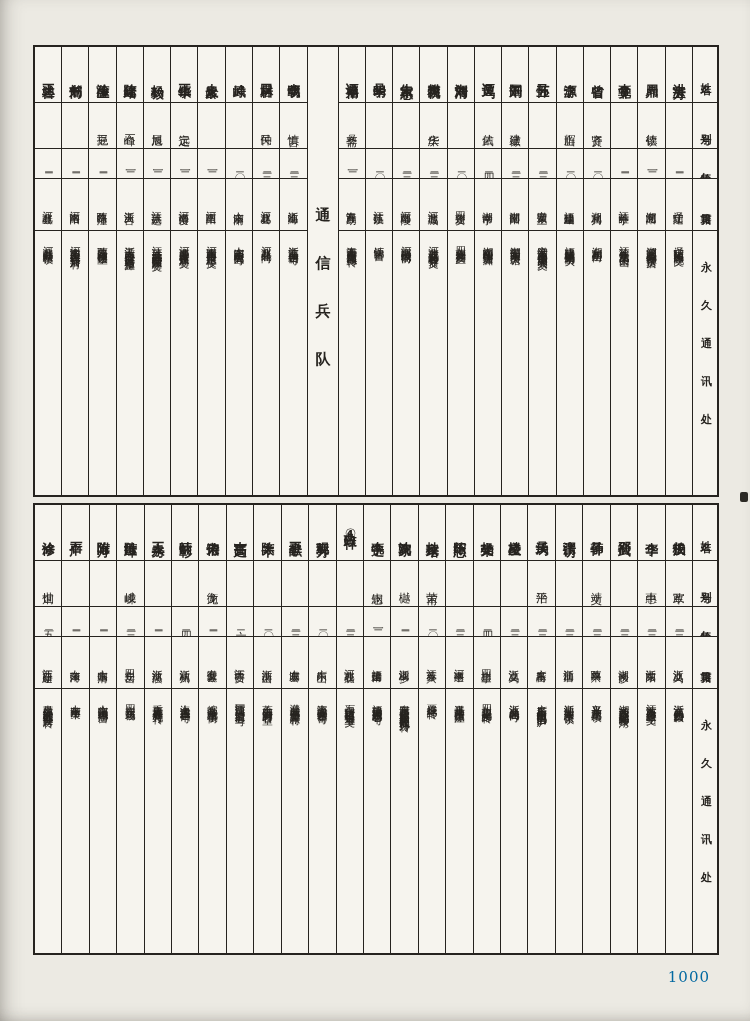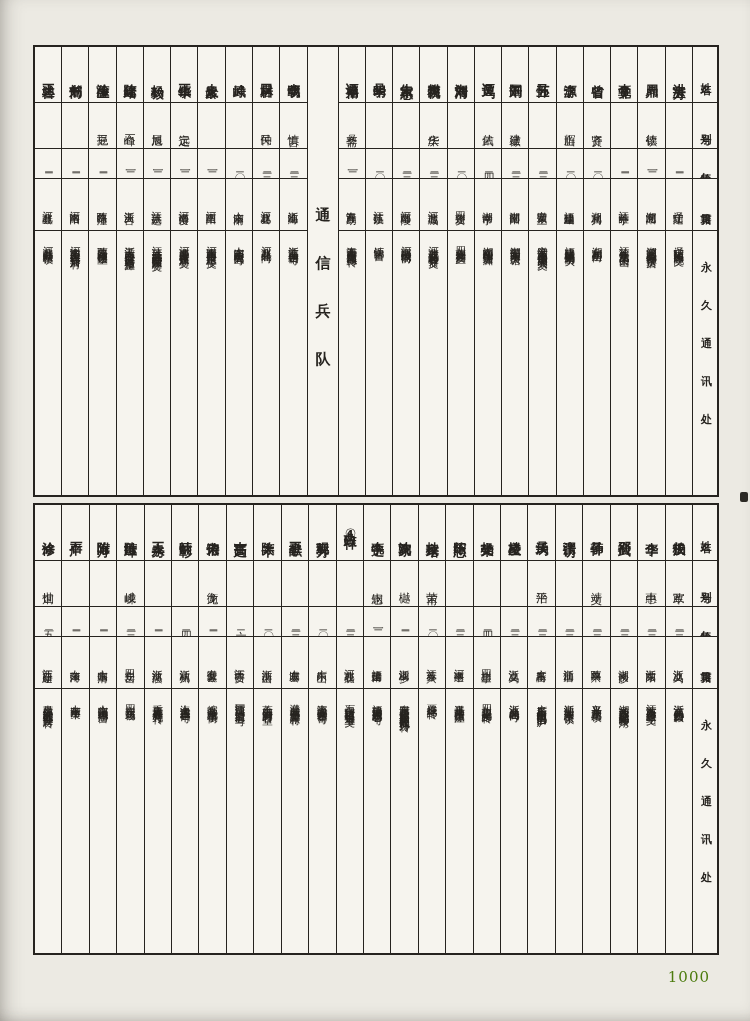--- a/index.html
+++ b/index.html
@@ -60,21 +60,21 @@
   .hdr{font-size:11px;font-weight:bold;}
   .addr-hdr-text{letter-spacing:38px;padding-top:14px;}
   .divider-cell{
     flex:1 1 auto;border-bottom:none;
     display:flex;align-items:center;justify-content:center;
   }
   .divider-text{font-size:15px;font-weight:bold;letter-spacing:48px;padding-top:40px;}
   .page-number{
     position:absolute;right:40px;top:968px;
     font-family:"DejaVu Serif",serif;
-    font-size:15px;letter-spacing:1px;color:#4d7c0f;
+    font-size:15px;letter-spacing:1px;color:#0369a1;
   }
   .artifact{
     position:absolute;right:2px;top:492px;width:8px;height:10px;
     background:#2c2a25;border-radius:2px;
   }
 </style>
 </head>
 <body>
 
 <div class="page">

